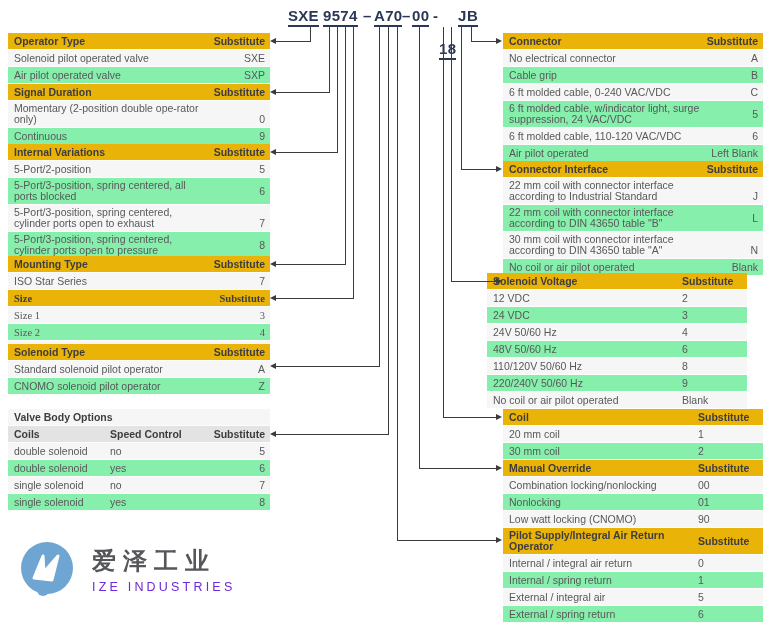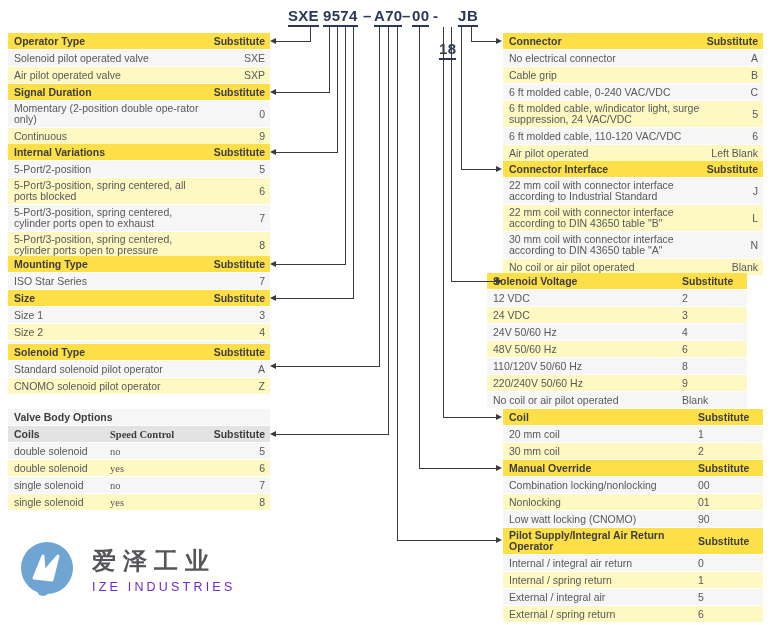--- a/index.html
+++ b/index.html
@@ -10,27 +10,27 @@
           letter-spacing:.3px;white-space:pre;}
   .pn-seg.u{border-bottom:2px solid #2a3757;padding-bottom:1px;}
   
   .tbl{position:absolute;background:#fff;}
   .row{display:flex;align-items:center;box-sizing:border-box;min-height:17px;
        border-bottom:1px solid #fdfdfd;padding:2px 0;font-size:10.5px;line-height:11px;
        color:#58585a;}
   .row .lbl{flex:1;padding-left:6px;}
   .row .val{min-width:56px;text-align:right;padding-right:5px;white-space:nowrap;}
   .tbl.valleft .row .val{min-width:65px;max-width:65px;text-align:left;padding-right:0;}
-  .row.h{background:#fde047;font-weight:bold;color:#3d3d3f;}
+  .row.h{background:#eab308;font-weight:bold;color:#3d3d3f;}
   .row.t{background:#f6f6f7;font-weight:bold;color:#3d3d3f;}
   .row.c{background:#e3e3e4;font-weight:bold;color:#3d3d3f;}
-  .row.a{background:#f6f6f7;}
-  .row.b{background:#fef9c3;}
+  .row.a{background:#f6f6f7;align-items:flex-end;}
+  .row.b{background:#86efac;}
   .row .c1{width:96px;padding-left:6px;}
-  .row .c2{flex:1;font-family:Liberation Serif, serif;}
+  .row .c2{flex:1;}
   
   .vline,.hline{position:absolute;background:#3b3b3b;}
   .vline{width:1px;}
   .hline{height:1px;}
   .arr{position:absolute;width:0;height:0;border-top:3px solid transparent;
        border-bottom:3px solid transparent;}
   .arr.left{border-right:6px solid #3b3b3b;}
   .arr.right{border-left:6px solid #3b3b3b;}
   
   #logo{position:absolute;left:16px;top:538px;display:flex;align-items:center;}
@@ -108,21 +108,21 @@
       <div class="tbl" style="left: 8px; top: 256px; width: 262px;">
         <div class="row h">
           <div class="lbl">Mounting Type</div>
           <div class="val">Substitute</div>
         </div>
         <div class="row r a">
           <div class="lbl">ISO Star Series</div>
           <div class="val">7</div>
         </div>
       </div>
-      <div class="tbl" style="left: 8px; top: 290px; width: 262px;">
+      <div class="tbl" style="left: 8px; top: 290px; width: 262px; font-family: Liberation Serif, serif;">
         <div class="row h">
           <div class="lbl">Size</div>
           <div class="val">Substitute</div>
         </div>
         <div class="row r a">
           <div class="lbl">Size 1</div>
           <div class="val">3</div>
         </div>
         <div class="row r b">
           <div class="lbl">Size 2</div>

